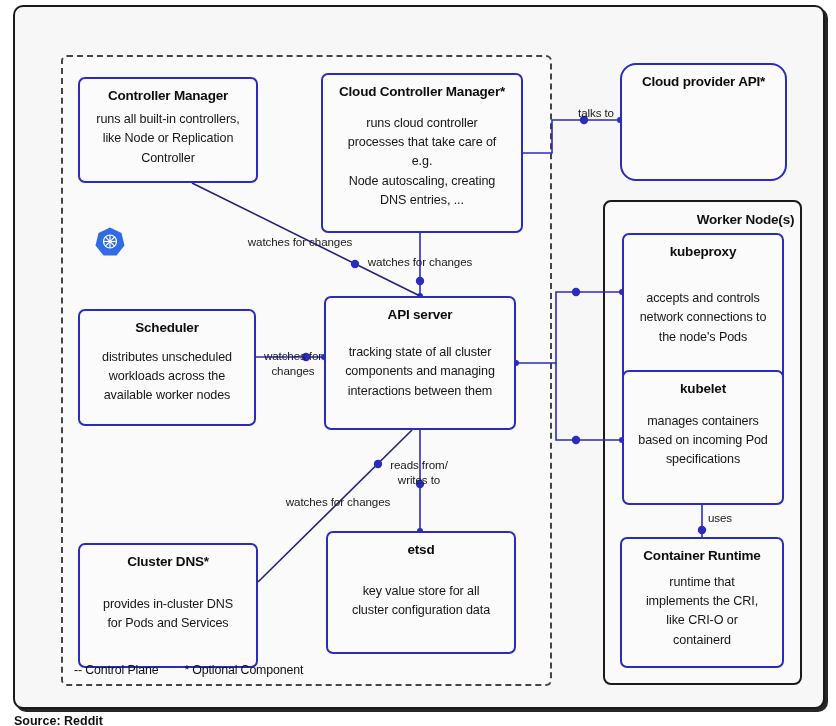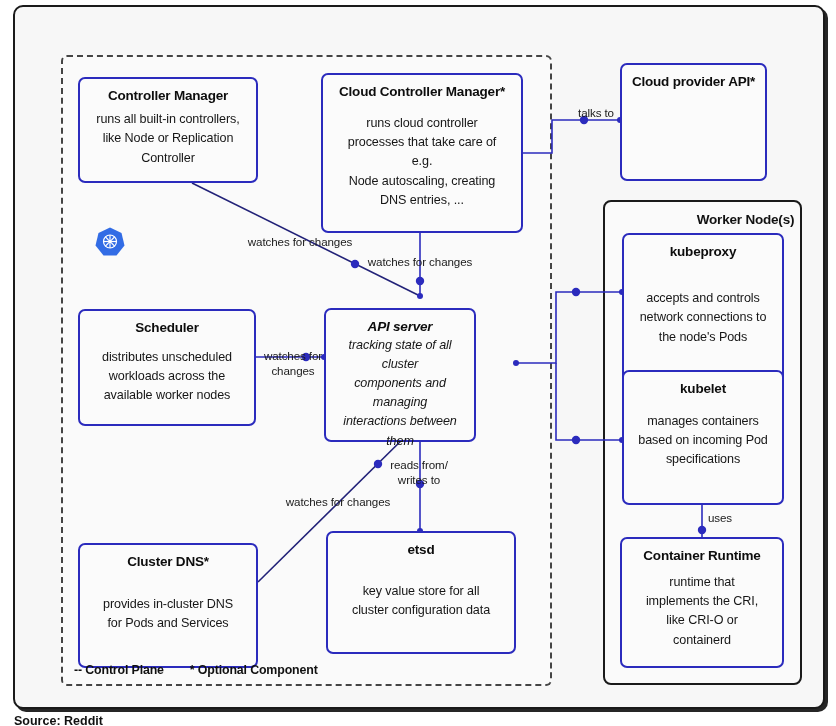--- a/index.html
+++ b/index.html
@@ -92,23 +92,23 @@
     letter-spacing: -0.1px;
     margin-top: auto;
     margin-bottom: auto;
     white-space: pre-line;
   }
   .box.gap .desc { margin-top: 14px; }
 
   
   #box-controller-manager { left: 78px;  top: 77px;  width: 180px; height: 106px; }
   #box-cloud-controller   { left: 321px; top: 73px;  width: 202px; height: 160px; }
-  #box-cloud-api          { left: 620px; top: 63px;  width: 147px; height: 118px; }
+  #box-cloud-api          { left: 620px; top: 63px;  width: 167px; height: 118px; border-radius: 16px; }
   #box-scheduler          { left: 78px;  top: 309px; width: 178px; height: 117px; }
-  #box-api-server         { left: 324px; top: 308px; width: 152px; height: 134px; font-style: italic; }
+  #box-api-server         { left: 324px; top: 296px; width: 192px; height: 134px; }
   #box-cluster-dns        { left: 78px;  top: 543px; width: 180px; height: 125px; }
   #box-etsd              { left: 326px; top: 531px; width: 190px; height: 123px; }
   #box-kubeproxy          { left: 622px; top: 233px; width: 162px; height: 152px; }
   #box-kubelet            { left: 622px; top: 370px; width: 162px; height: 135px; }
   #box-container-runtime  { left: 620px; top: 537px; width: 164px; height: 131px; }
 
   
   #wires {
     position: absolute;
     left: 0;
@@ -144,21 +144,21 @@
     height: 32px;
   }
   
   #legend {
     position: absolute;
     left: 74px;
     top: 663px;
     display: flex;
     gap: 26px;
     font-size: 12.4px;
-    font-weight: bold;
+    font-weight: normal;
     color: #111111;
     letter-spacing: -0.15px;
   }
   
   #caption {
     position: absolute;
     left: 14px;
     top: 714px;
     font-size: 12.5px;
     font-weight: bold;

